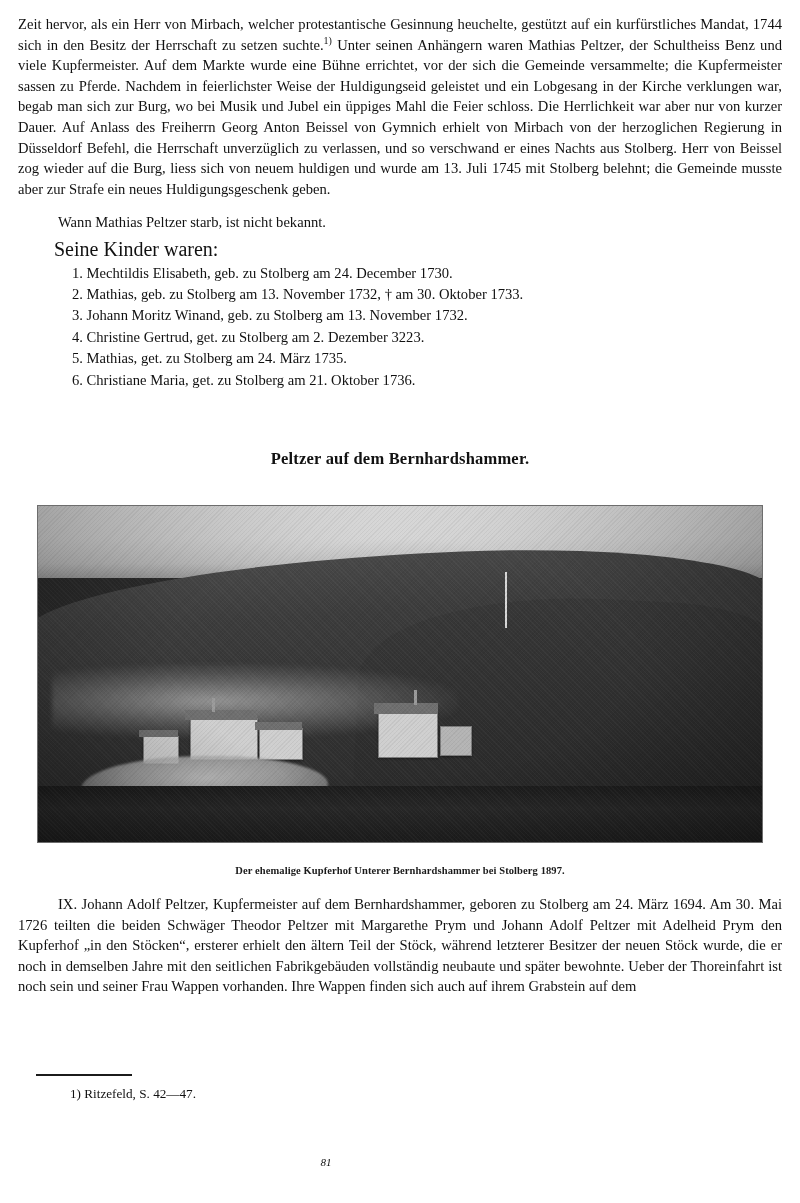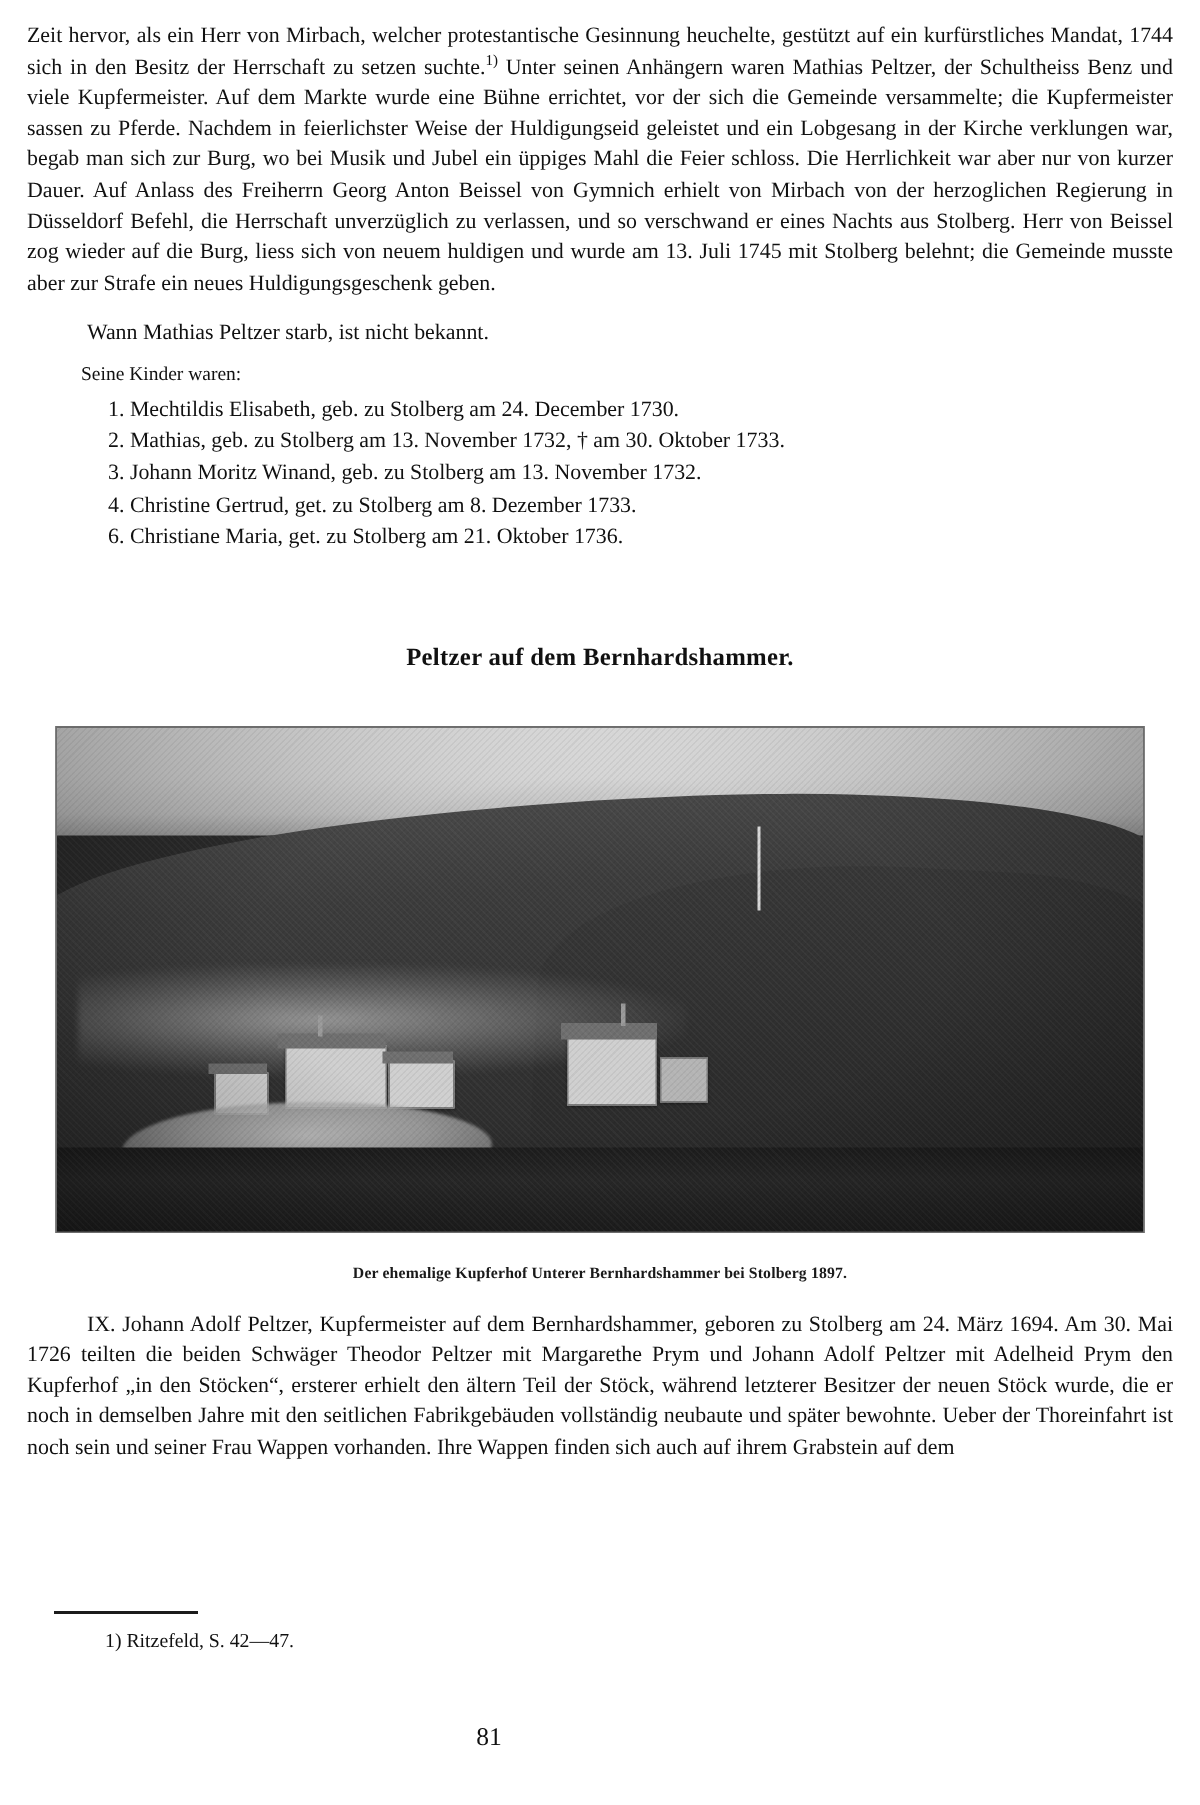--- a/index.html
+++ b/index.html
@@ -45,21 +45,21 @@
     line-height: 0;
   }
   .para-gap {
     height: 13px;
   }
   .small-gap {
     height: 6px;
   }
   .children-intro {
     margin: 0;
-    font-size: 13px;
+    font-size: 20px;
     line-height: 20.6px;
     text-indent: 36px;
   }
   ol.children {
     margin: 3px 0 0 0;
     padding: 0;
     list-style: none;
   }
   ol.children li {
     font-size: 14.6px;
@@ -201,22 +201,23 @@
     line-height: 18px;
     margin: 0;
     padding-left: 52px;
   }
   .page-number {
     position: absolute;
     left: 0;
     right: 0;
     bottom: 35px;
     text-align: center;
-    font-size: 17px;
+    font-size: 11px;
     font-family: "Liberation Serif", serif;
+    font-style: italic;
   }
   .footnote-block {
     position: absolute;
     left: 18px;
     top: 1074px;
     width: 764px;
   }
 </style>
 </head>
 <body>
@@ -231,21 +232,22 @@
     <p class="body-text indent">Wann Mathias Peltzer starb, ist nicht bekannt.</p>
 
     <div class="small-gap"></div>
 
     <p class="children-intro">Seine Kinder waren:</p>
 
     <ol class="children">
       <li>1. Mechtildis Elisabeth, geb. zu Stolberg am 24. December 1730.</li>
       <li>2. Mathias, geb. zu Stolberg am 13. November 1732, † am 30. Oktober 1733.</li>
       <li>3. Johann Moritz Winand, geb. zu Stolberg am 13. November 1732.</li>
-      <li>4. Christine Gertrud, get. zu Stolberg am 8. Dezember 1733.</li>
+      <li>4. Christine Gertrud, get. zu Stolberg am 2. Dezember 3223.</li>
+      <li>5. Mathias, get. zu Stolberg am 24. März 1735.</li>
       <li>6. Christiane Maria, get. zu Stolberg am 21. Oktober 1736.</li>
     </ol>
 
     <div style="height:46px"></div>
 
     <h2 class="section-title">Peltzer auf dem Bernhardshammer.</h2>
 
     <div style="height:24px"></div>
 
     <figure class="figure">

